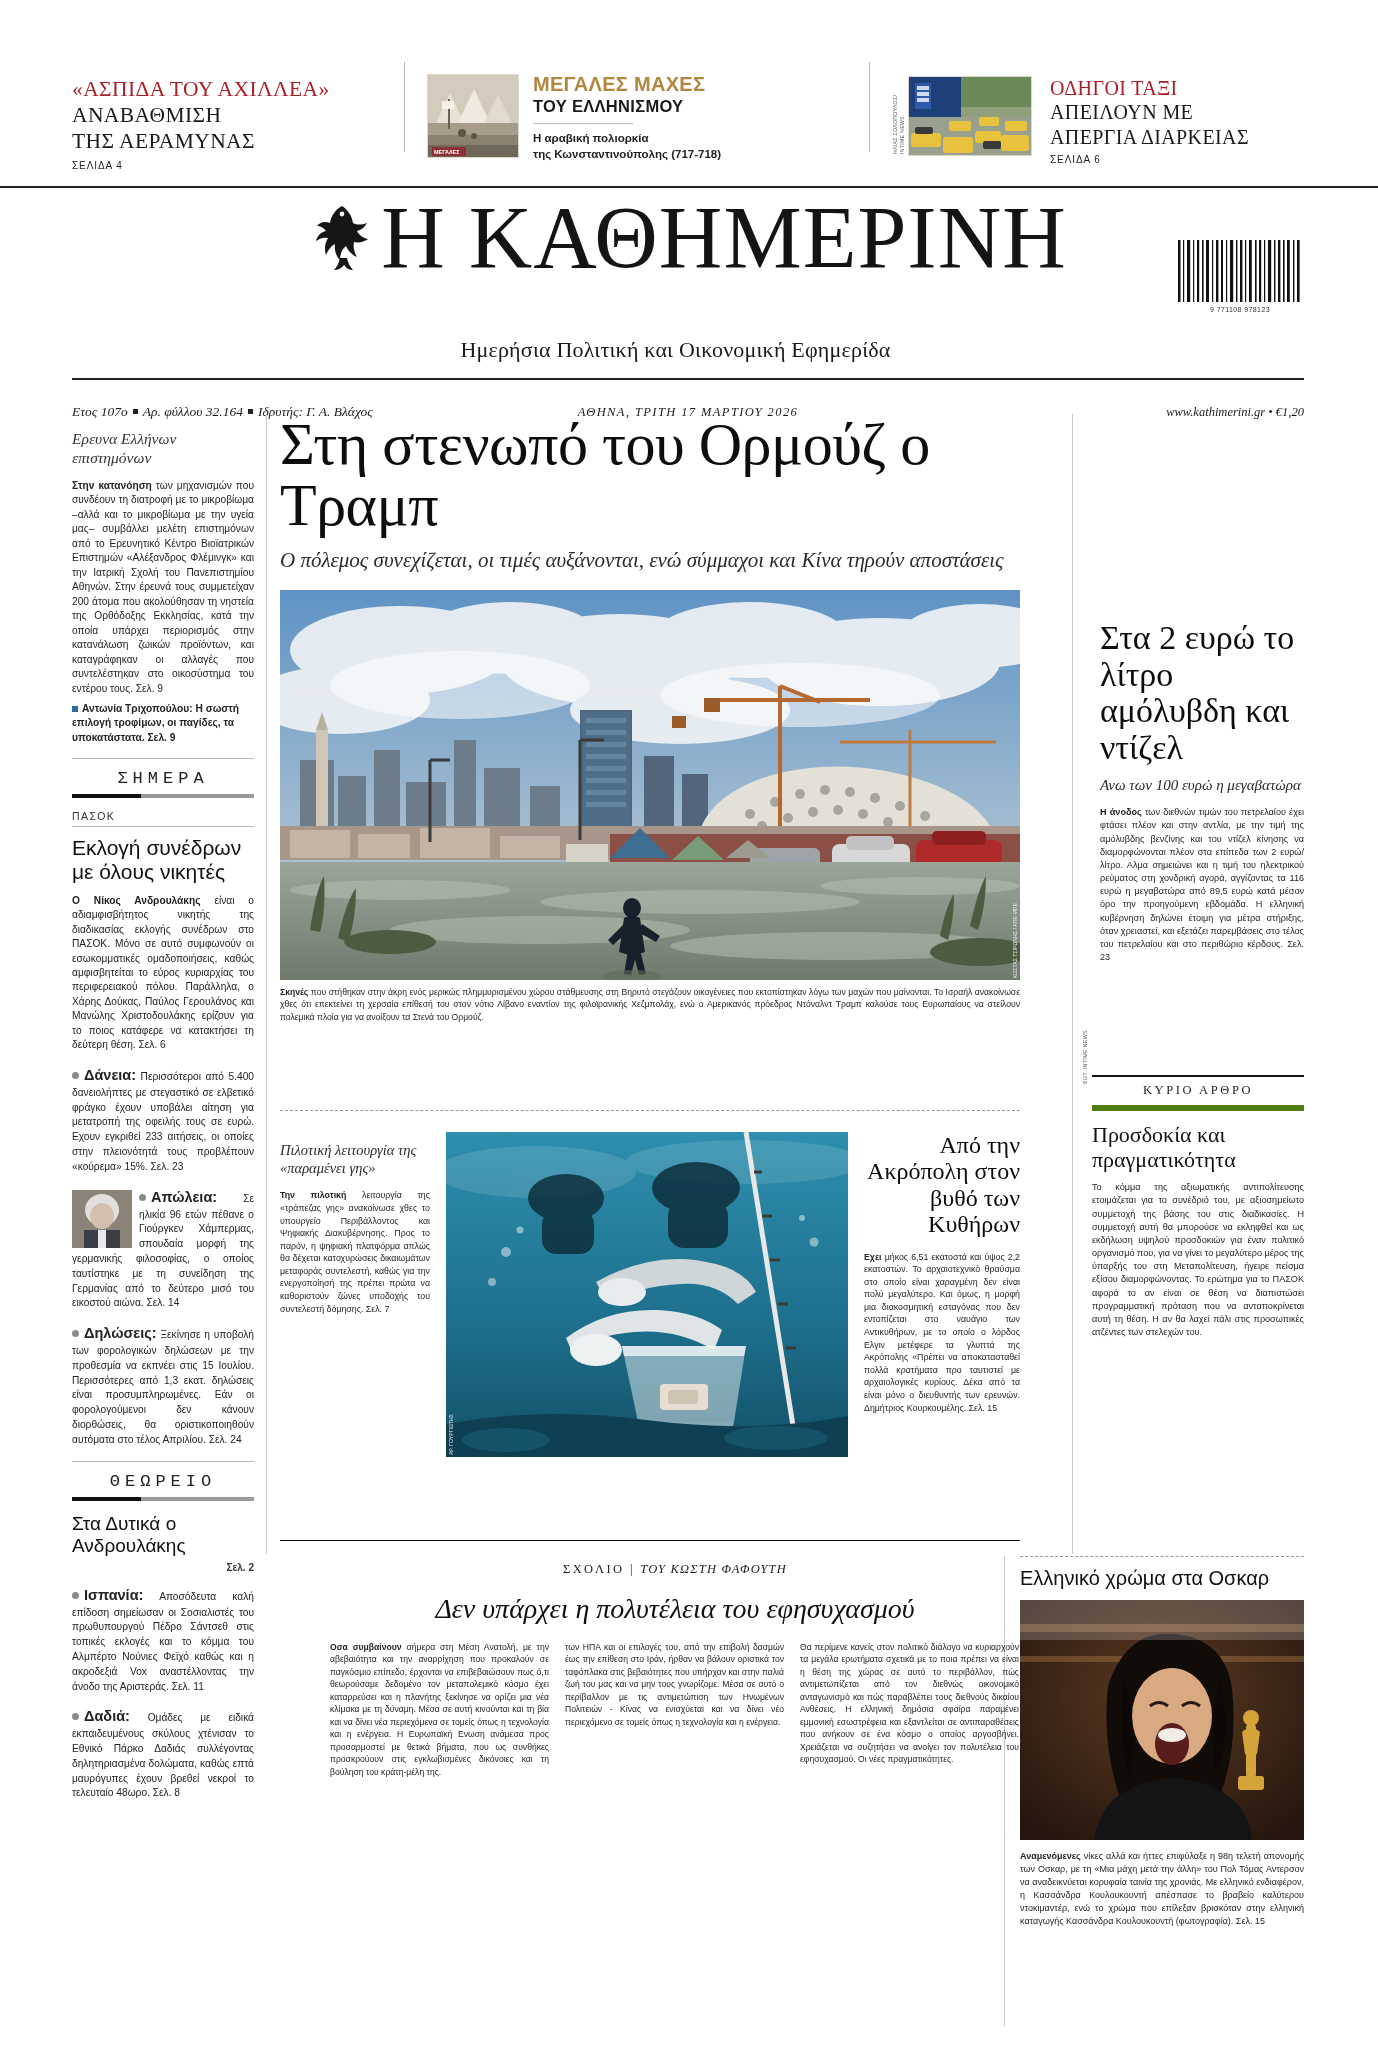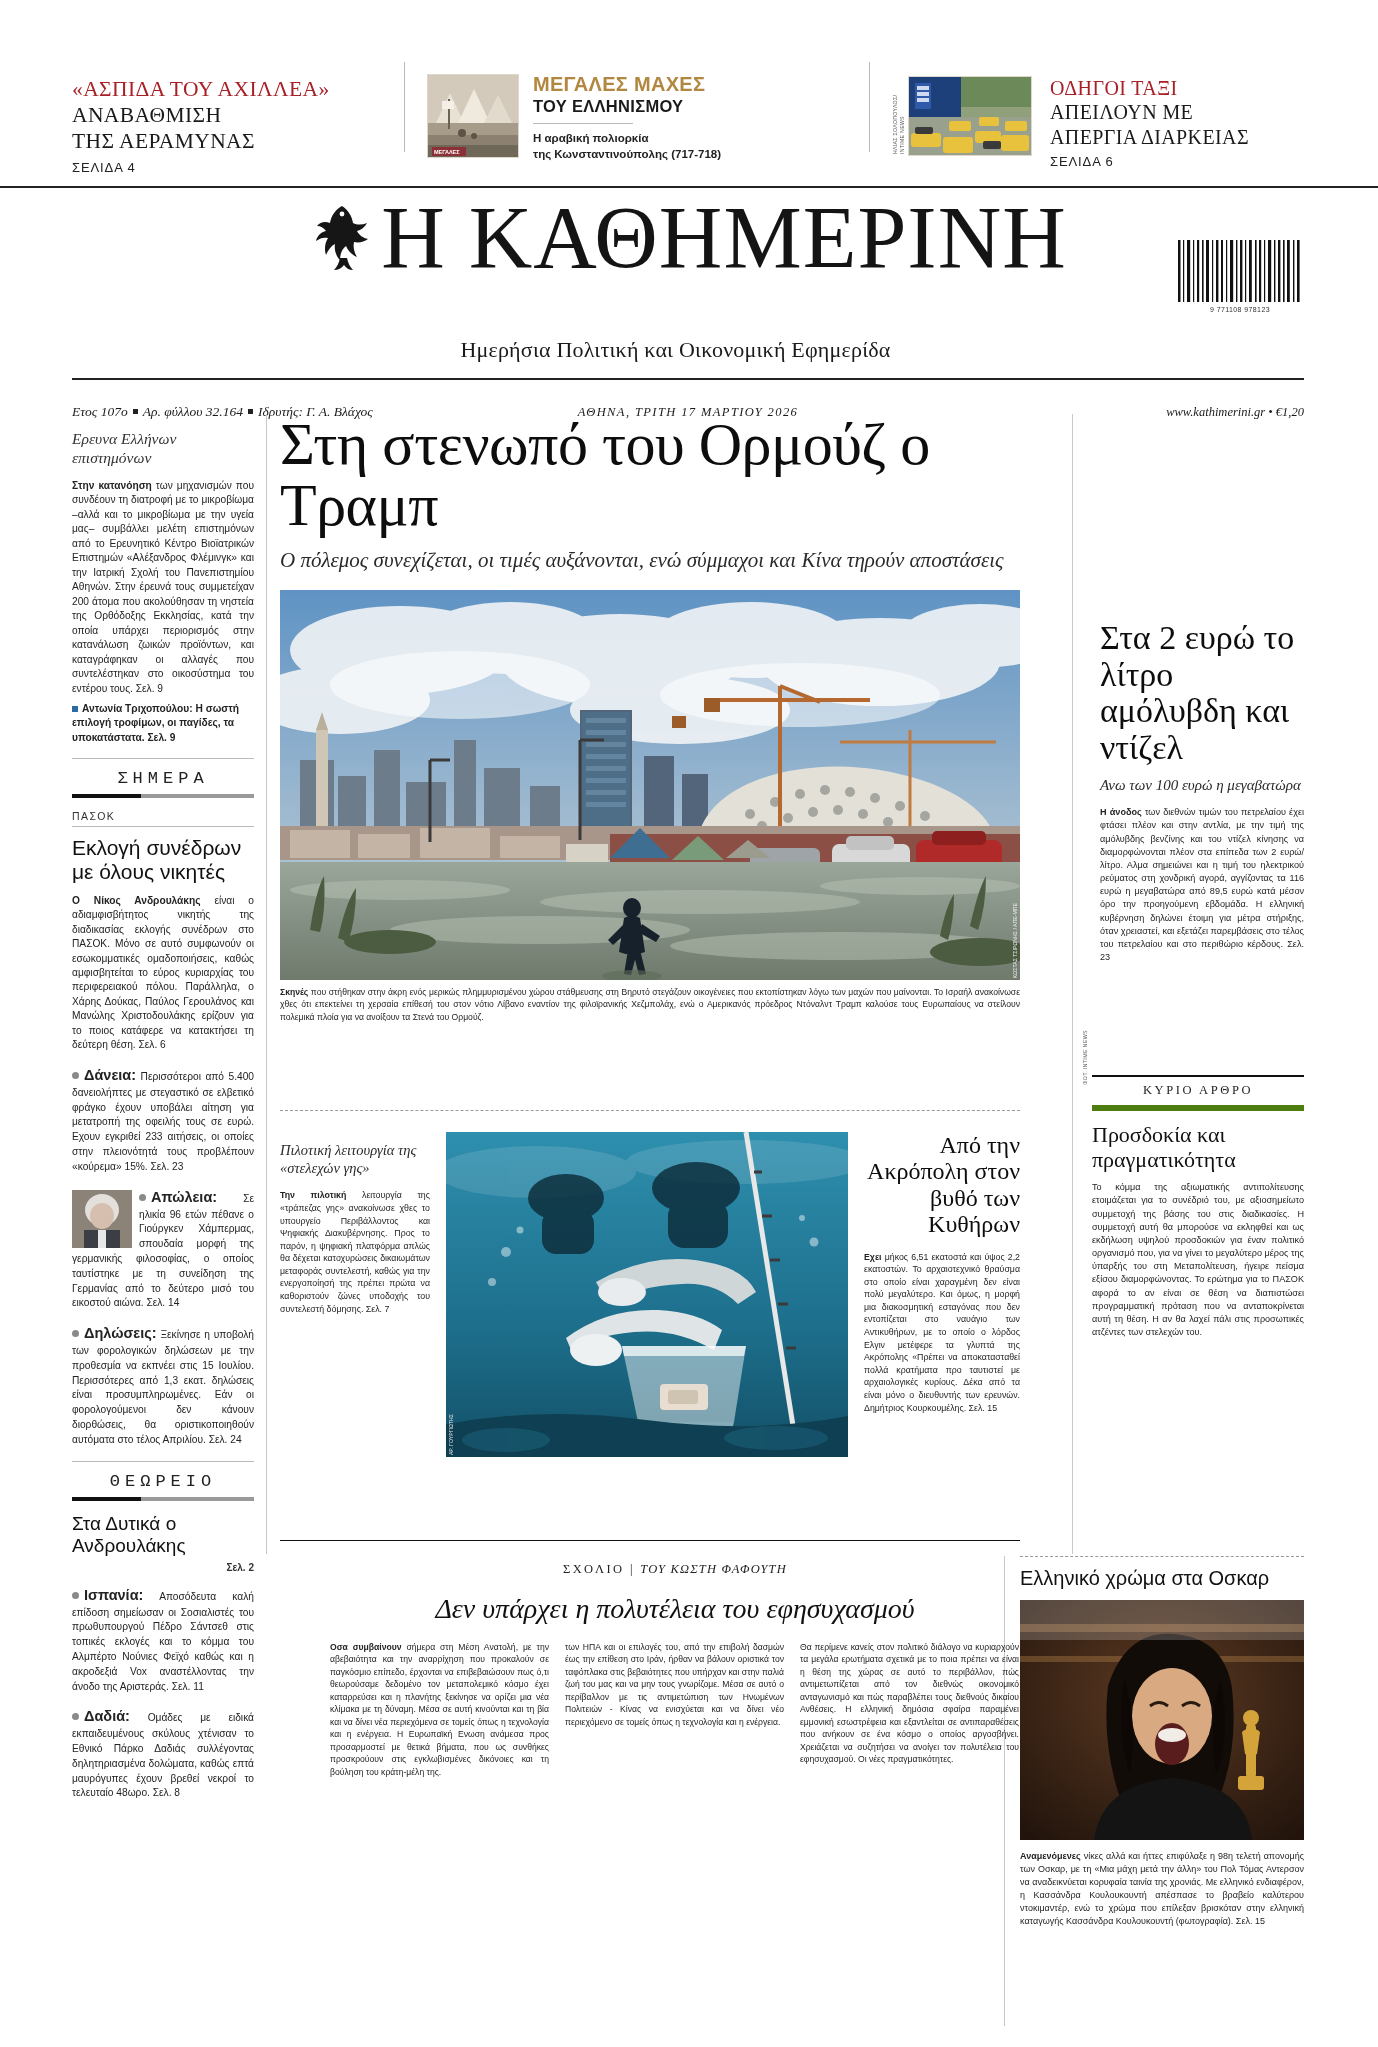--- a/index.html
+++ b/index.html
@@ -29,21 +29,21 @@
     color:#a81f26;font-size:21.5px;letter-spacing:.4px;line-height:1.22;
     white-space:nowrap;
   }
   .promo-blk{
     font-family:"Liberation Serif",serif;
     color:#1a1a1a;font-size:21.5px;letter-spacing:.4px;line-height:1.22;
     white-space:nowrap;
   }
   .promo-sel{
     font-family:"Liberation Sans",sans-serif;
-    font-size:13px;letter-spacing:.9px;color:#222;margin-top:5px;
+    font-size:10px;letter-spacing:.9px;color:#222;margin-top:5px;
   }
   .thumb{
     width:90px;height:82px;flex:none;margin-right:14px;position:relative;overflow:hidden;
     background:#cfc6b8;border:1px solid #ddd7cc;
   }
   .thumb-b{width:122px;height:78px;}
   .promo-title-gold{
     font-family:"Liberation Sans",sans-serif;font-weight:bold;
     color:#b2873f;font-size:20px;letter-spacing:.3px;line-height:1.05;
   }
@@ -673,21 +673,21 @@
 
   <div class="edit">
     <div class="edit-top"></div>
     <div class="edit-label">ΚΥΡΙΟ ΑΡΘΡΟ</div>
     <div class="edit-h">Προσδοκία και πραγματικότητα</div>
     <div class="edit-body">Το κόμμα της αξιωματικής αντιπολίτευσης ετοιμάζεται για το συνέδριό του, με αξιοσημείωτο συμμετοχή της βάσης του στις διαδικασίες. Η συμμετοχή αυτή θα μπορούσε να εκληφθεί και ως εκδήλωση υψηλού προσδοκιών για έναν πολιτικό οργανισμό που, για να γίνει το μεγαλύτερο μέρος της ύπαρξής του στη Μεταπολίτευση, ήγειρε πείσμα εξίσου διαμορφώνοντας. Το ερώτημα για το ΠΑΣΟΚ αφορά το αν είναι σε θέση να διαπιστώσει προγραμματική πρόταση που να ανταποκρίνεται αυτή τη θέση. Η αν θα λαχεί πάλι στις προσωπικές ατζέντες των στελεχών του.</div>
   </div>
 
   <div class="mid">
     <div class="mid-left">
-      <div class="mid-sub">Πιλοτική λειτουργία της «στελεχών γης»</div>
+      <div class="mid-sub">Πιλοτική λειτουργία της «παραμένει γης»</div>
       <div class="mid-body">
         <b>Την πιλοτική</b><span> λειτουργία της «τράπεζας γης» ανακοίνωσε χθες το υπουργείο Περιβάλλοντος και Ψηφιακής Διακυβέρνησης. Προς το παρόν, η ψηφιακή πλατφόρμα απλώς θα δέχεται κατοχυρώσεις δικαιωμάτων μεταφοράς συντελεστή, καθώς για την ενεργοποίησή της πρέπει πρώτα να καθοριστούν ζώνες υποδοχής του συντελεστή δόμησης. Σελ. 7</span>
       </div>
     </div>
 
     <div class="mid-photo">
       <svg width="402" height="325" viewBox="0 0 402 325" preserveAspectRatio="none">
         <defs>
           <linearGradient id="sea" x1="0" y1="0" x2="0" y2="1">
             <stop offset="0%" stop-color="#2e8fae"></stop>

